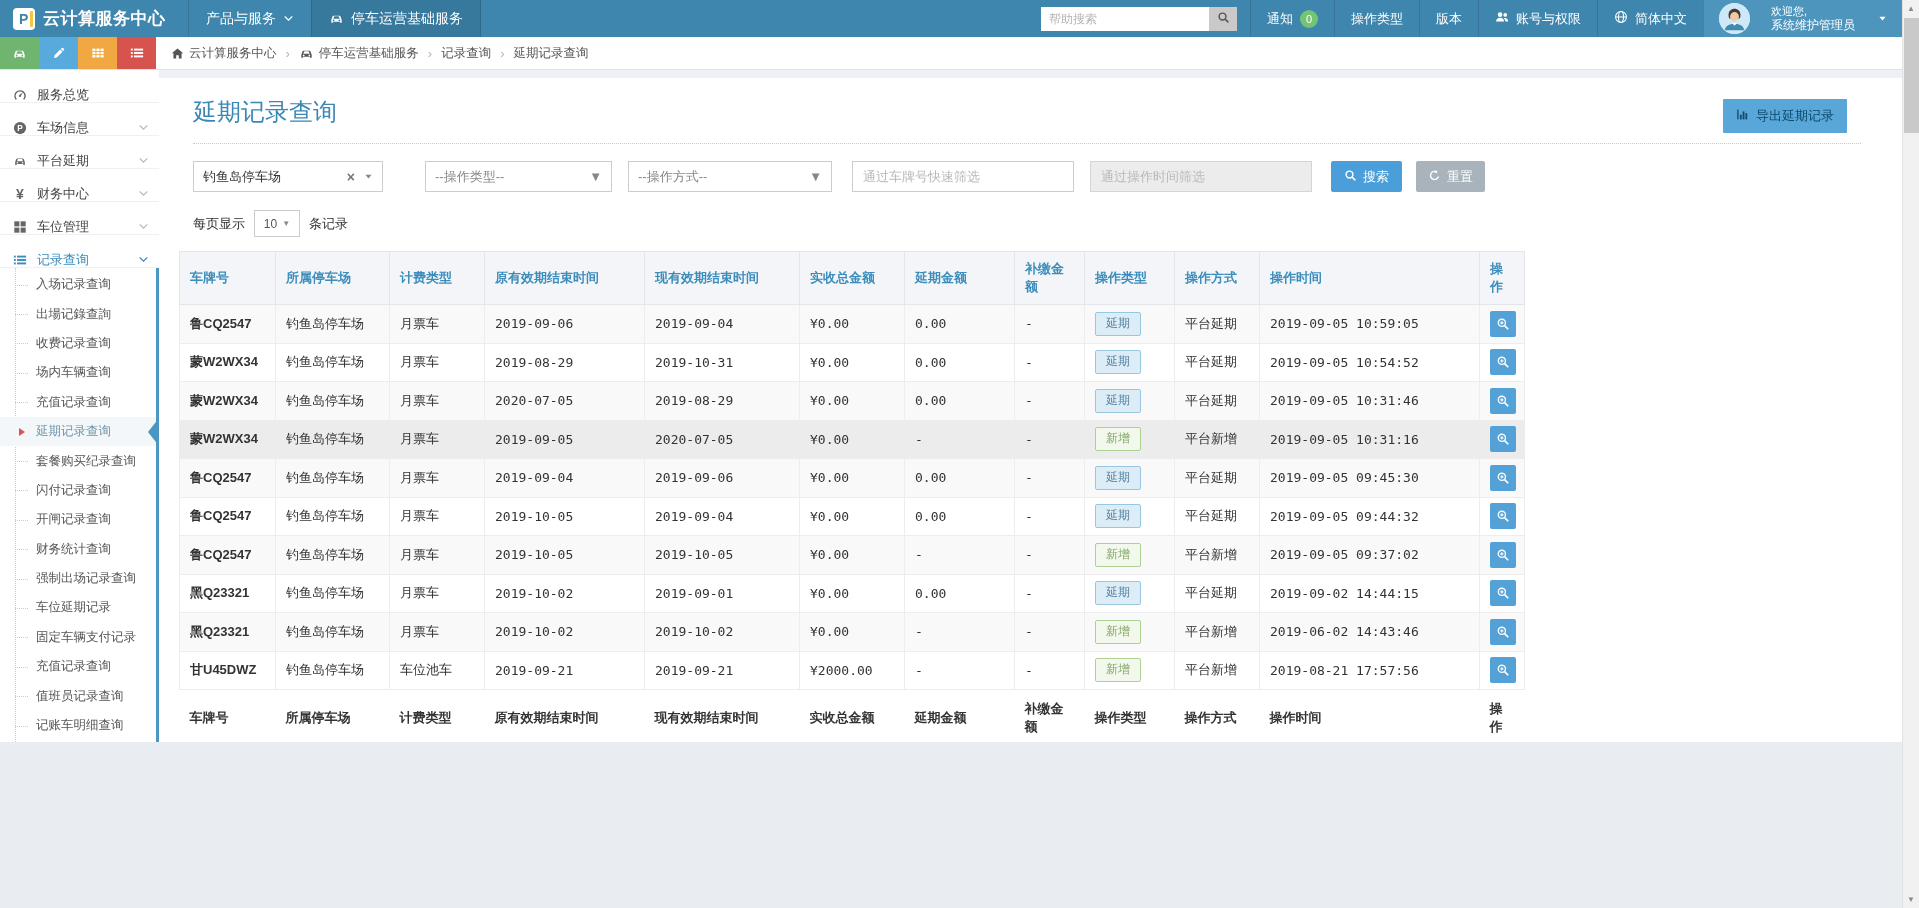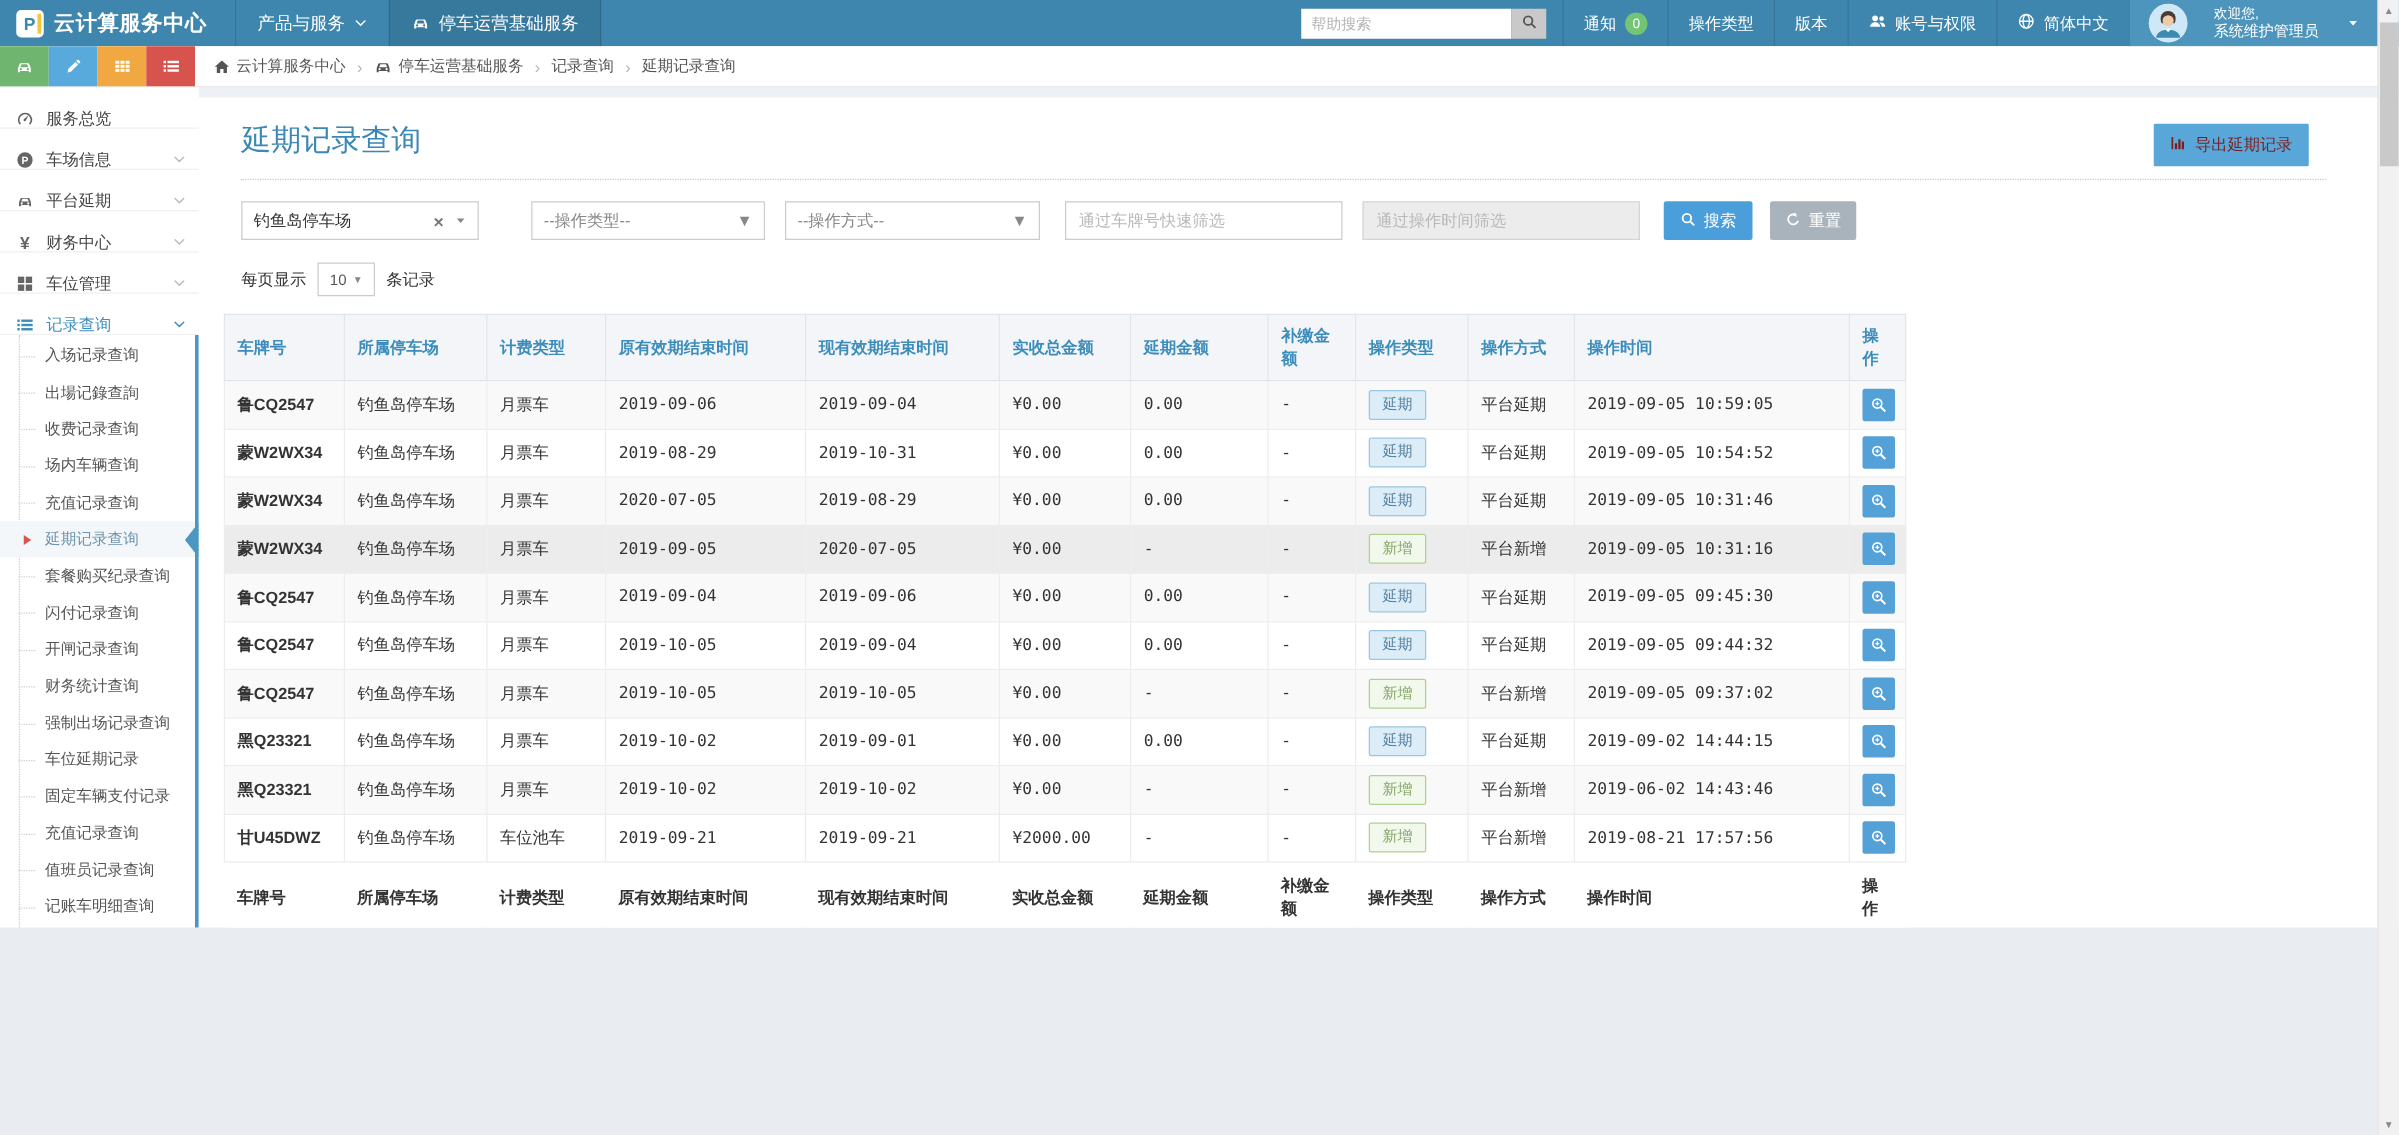--- a/index.html
+++ b/index.html
@@ -53,21 +53,21 @@
   .submenu::before { content:''; position:absolute; left:15px; top:0; bottom:0; border-left:1px dotted #c9cdd1; }
   .sub-item { position:relative; height:29.4px; display:flex; align-items:center; padding-left:36px; color:#555; font-size:12.5px; cursor:pointer; white-space:nowrap; }
   .sub-item::before { content:''; position:absolute; left:15px; top:50%; width:13px; border-top:1px dotted #c9cdd1; }
   .sub-item.active { background:#f4f7f9; color:#6f94ab; }
   .sub-item.active::before { border:none; width:0; height:0; left:19px; margin-top:-4px; border-top:4px solid transparent; border-bottom:4px solid transparent; border-left:6px solid #d9534f; }
   .sub-item.active::after { content:''; position:absolute; right:-3px; top:50%; transform:translateY(-50%); border-top:14px solid transparent; border-bottom:14px solid transparent; border-right:11px solid #4a97c2; }
 
   .main { flex:1; padding-top:8px; }
   .content-box { background:#fff; height:664px; position:relative; padding-top:18px; overflow:hidden; }
   .page-title { margin-left:34px; font-size:24px; font-weight:500; color:#3b87b5; }
-  .btn-export { position:absolute; top:21px; right:72px; background:#58a7d8; border:none; color:#7f1d1d; font-size:13px; font-family:Liberation Serif, serif; padding:8px 13px; border-radius:1px; display:flex; align-items:center; gap:7px; cursor:pointer; }
+  .btn-export { position:absolute; top:21px; right:72px; background:#58a7d8; border:none; color:#0c4a6e; font-size:13px; font-family:Liberation Serif, serif; padding:8px 13px; border-radius:1px; display:flex; align-items:center; gap:7px; cursor:pointer; }
   .dotted-divider { margin:15px 58px 0 34px; border-bottom:1px dotted #c9c9c9; }
 
   .filters { display:flex; align-items:center; margin:17px 0 0 34px; }
   .fselect { height:31px; border:1px solid #ccc; background:#fff; display:flex; align-items:center; padding:0 9px; font-size:13px; color:#333; cursor:pointer; }
   .fselect.first { width:190px; margin-right:20px; }
   .fselect.ph { color:#888; }
   .fselect.w2 { width:187px; margin-right:16px;margin-left:22px; }
   .fselect.w3 { width:204px; margin-right:20px; }
   .fx { margin-left:auto; color:#777; font-weight:bold; font-size:14px; line-height:1; }
   .fcaret { color:#888; margin-left:9px; display:flex; }

